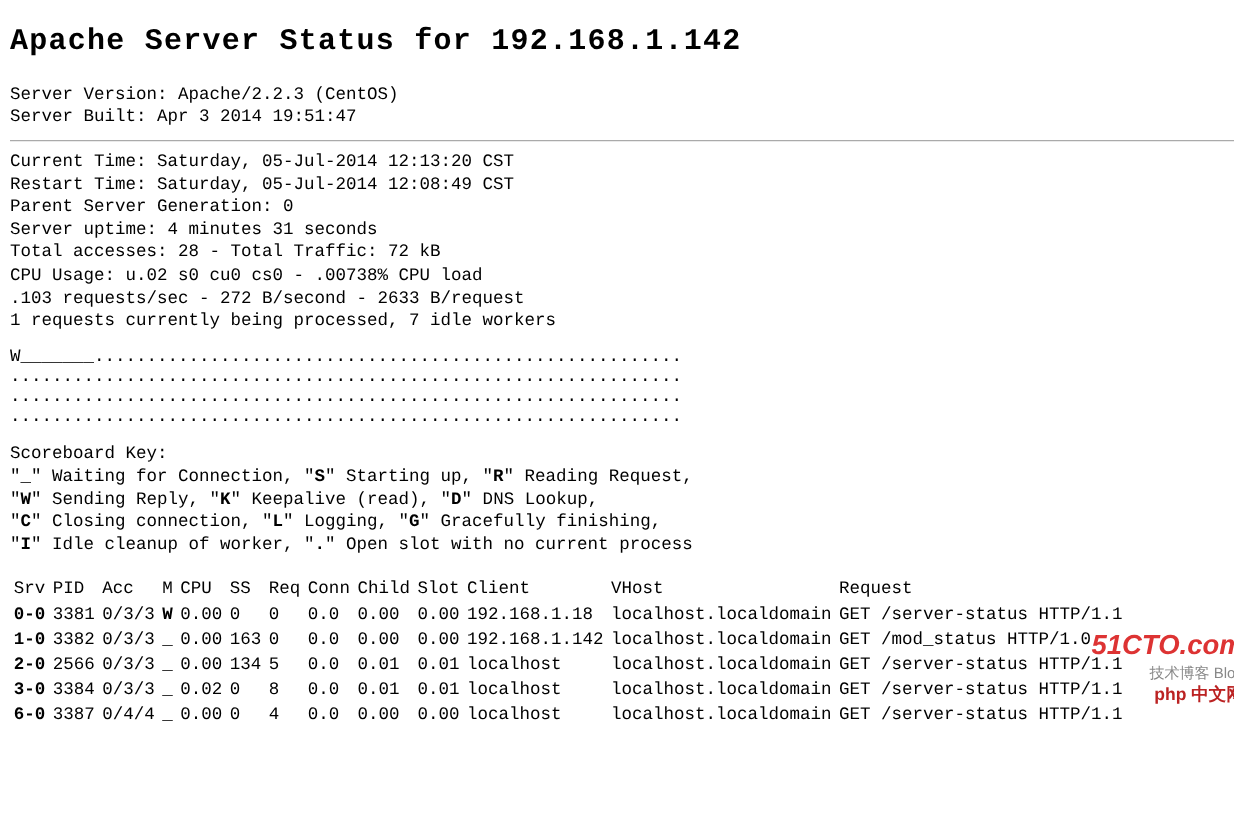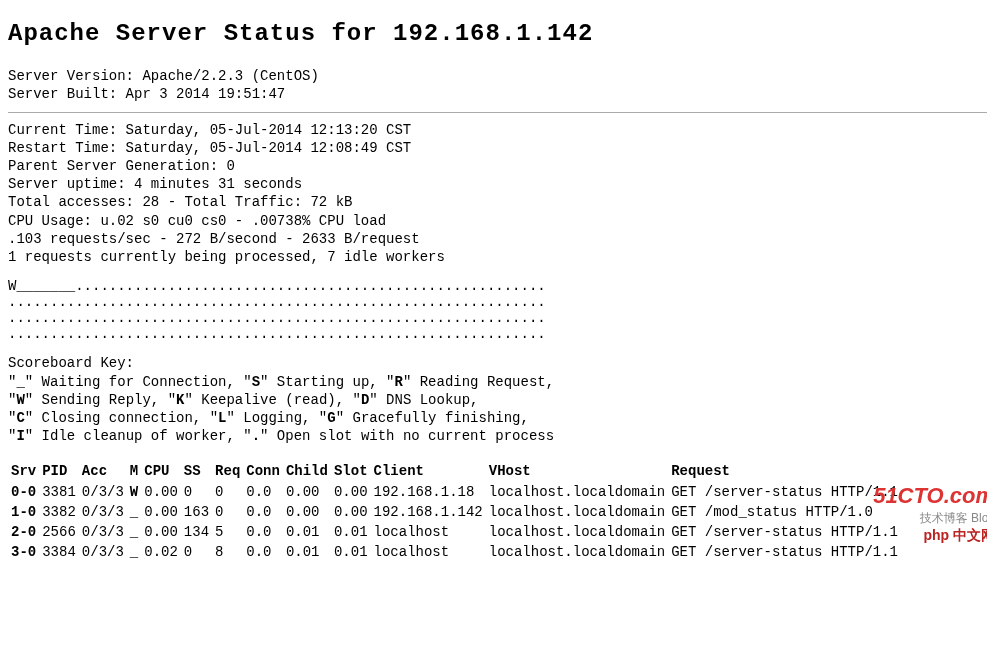--- a/index.html
+++ b/index.html
@@ -47,21 +47,21 @@
     margin-top: 8px;
   }
   th, td {
     padding: 1px 3px;
     text-align: left;
     white-space: nowrap;
     font-family: "Courier New", Courier, monospace;
     font-size: 14px;
   }
   th {
-    font-weight: bold;
+    font-weight: normal;
   }
   .watermark {
     position: absolute;
     right: 0;
     bottom: 18px;
     text-align: right;
     pointer-events: none;
     user-select: none;
   }
   .watermark .line1 {
@@ -192,20 +192,35 @@
         <td>0.02</td>
         <td>0</td>
         <td>8</td>
         <td>0.0</td>
         <td>0.01</td>
         <td>0.01</td>
         <td>localhost</td>
         <td>localhost.localdomain</td>
         <td>GET /server-status HTTP/1.1</td>
       </tr>
+      <tr>
+        <td><b>6-0</b></td>
+        <td>3387</td>
+        <td>0/4/4</td>
+        <td><b>_</b></td>
+        <td>0.00</td>
+        <td>0</td>
+        <td>4</td>
+        <td>0.0</td>
+        <td>0.00</td>
+        <td>0.00</td>
+        <td>localhost</td>
+        <td>localhost.localdomain</td>
+        <td>GET /server-status HTTP/1.1</td>
+      </tr>
     </tbody>
 </table>
 
 <div class="watermark">
   <div class="line1">51CTO.com</div>
   <div class="line2">技术博客  Blog</div>
   <div class="line3">php 中文网</div>
 </div>
 
 </body></html>

